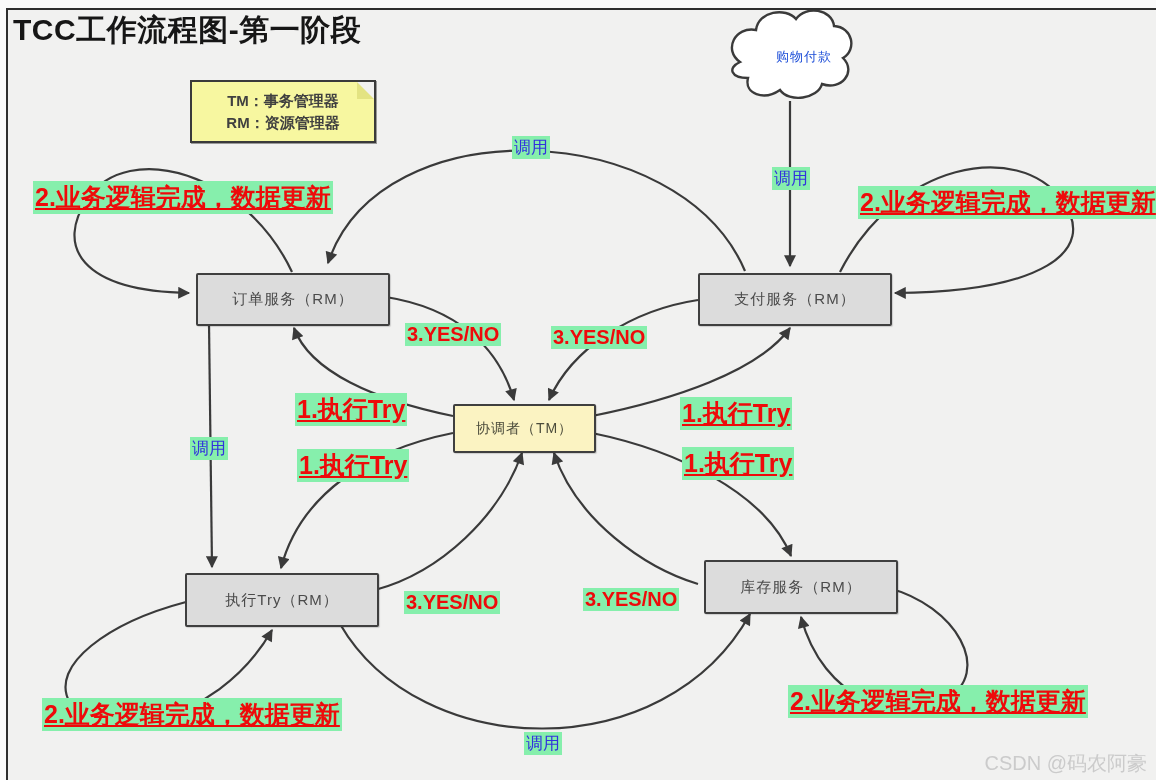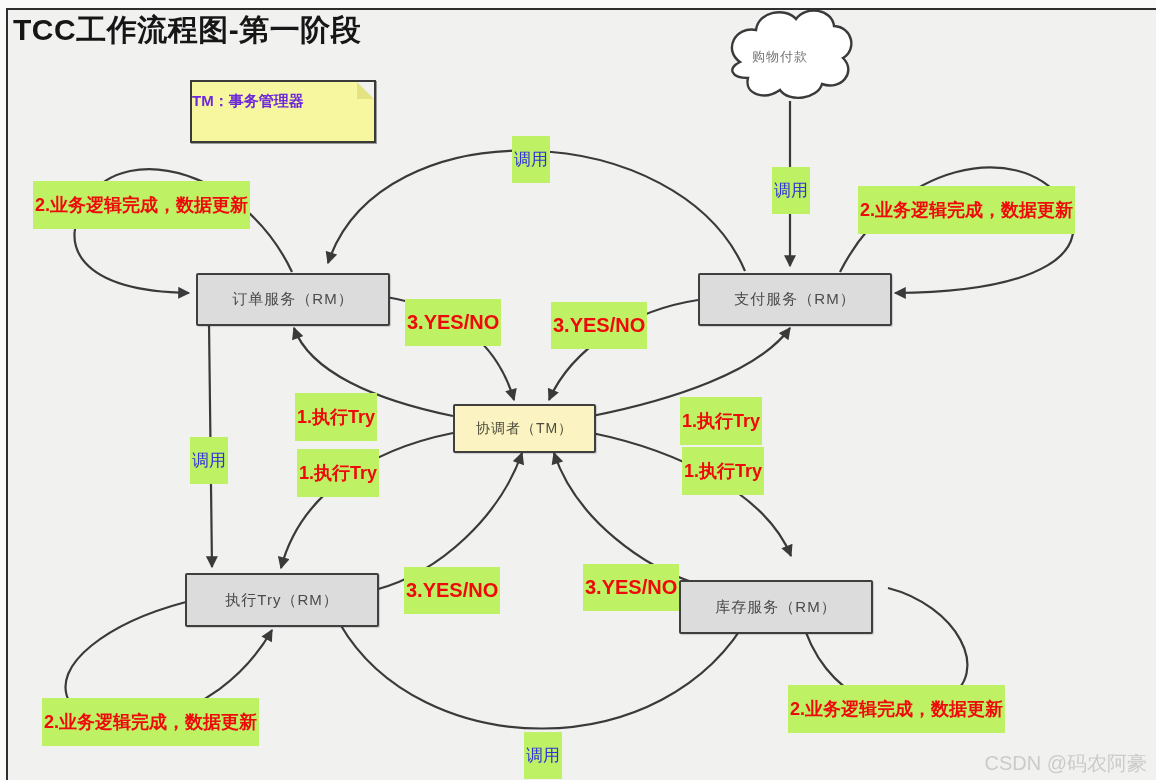--- a/index.html
+++ b/index.html
@@ -5,30 +5,30 @@
   html,body{margin:0;padding:0;}
   body{font-family:"Liberation Sans",sans-serif;background:#e8e8e8;}
   #stage{position:relative;width:1156px;height:780px;background:#f1f1f0;overflow:hidden;}
   
   .frame-top{position:absolute;left:0;top:0;width:1156px;height:8px;background:#fafafa;border-bottom:2px solid #2e2e2e;}
   .frame-left{position:absolute;left:0;top:8px;width:6px;height:772px;background:#fafafa;border-right:2px solid #2e2e2e;}
   .title{position:absolute;left:13px;top:10px;font-size:30px;font-weight:bold;color:#161616;letter-spacing:0.5px;}
   
   .note{position:absolute;left:190px;top:80px;width:182px;height:59px;background:#f7f7a0;border:2px solid #3a3a3a;box-shadow:1px 1px 0 #999;}
   .note .fold{position:absolute;top:0;right:0;width:0;height:0;border-top:17px solid #f1f1f0;border-left:17px solid #e3e382;}
-  .note .txt{position:absolute;left:0;top:8px;width:100%;text-align:left;font-size:15px;font-weight:bold;color:#6d28d9;line-height:22px;}
+  .note .txt{position:absolute;left:0;top:8px;width:100%;text-align:center;font-size:15px;font-weight:bold;color:#404040;line-height:22px;}
   
   .box{position:absolute;display:flex;align-items:center;justify-content:center;background:#dcdcdc;border:2px solid #3f3f3f;border-radius:2px;font-size:15px;color:#4b4b4b;letter-spacing:1px;box-shadow:1px 1px 1px rgba(0,0,0,0.15);}
   .box.tm{background:#fbf3c2;color:#4b4b3b;}
   
-  .lbl{position:absolute;background:#bef264;padding:12px 2px;white-space:nowrap;text-align:right;}
+  .lbl{position:absolute;background:#86efac;padding:0 2px;white-space:nowrap;text-align:right;}
   .lbl-call{color:#3232dd;font-size:17px;}
-  .lbl-red{color:#ee0a0a;font-weight:bold;font-size:18px;}
-  .lbl-yesno{color:#ee0a0a;font-weight:bold;font-size:20px;}
-  .cloud-label{position:absolute;left:752px;top:48px;width:80px;text-align:left;font-size:13px;color:#737373;letter-spacing:1px;background:transparent;}
+  .lbl-red{color:#ee0a0a;font-weight:bold;font-size:25px;text-decoration:underline;}
+  .lbl-yesno{color:#ee0a0a;font-weight:bold;font-size:20px;margin-top:24px;}
+  .cloud-label{position:absolute;left:752px;top:48px;width:80px;text-align:right;font-size:13px;color:#1d4ed8;letter-spacing:1px;background:transparent;}
   .watermark{position:absolute;right:9px;top:750px;font-size:20px;color:#cbcbcb;}
   svg{position:absolute;left:0;top:0;}
 </style>
 </head>
 <body>
 
 <div id="stage">
 
   <svg width="1156" height="780" viewBox="0 0 1156 780">
     <defs>
@@ -76,29 +76,30 @@
 
   <div class="frame-top"></div>
   <div class="frame-left"></div>
 
   <div class="title">TCC工作流程图-第一阶段</div>
 
   <div class="note">
     <div class="fold"></div>
     <div class="txt">
       <div>TM：事务管理器</div>
+      <div>RM：资源管理器</div>
     </div>
   </div>
 
   <div class="cloud-label">购物付款</div>
 
   <div class="box" style="left:196px;top:273px;width:190px;height:49px;">订单服务（RM）</div>
   <div class="box" style="left:698px;top:273px;width:190px;height:49px;">支付服务（RM）</div>
   <div class="box" style="left:185px;top:573px;width:190px;height:50px;">执行Try（RM）</div>
-  <div class="box" style="left:679px;top:560px;width:190px;height:50px;margin-top:20px;">库存服务（RM）</div>
+  <div class="box" style="left:704px;top:560px;width:190px;height:50px;">库存服务（RM）</div>
   <div class="box tm" style="left:453px;top:404px;width:139px;height:45px;font-size:14px;">协调者（TM）</div>
 
   <div class="lbl lbl-call" style="left:512px;top:136px;">调用</div>
   <div class="lbl lbl-call" style="left:772px;top:167px;">调用</div>
   <div class="lbl lbl-call" style="left:190px;top:437px;">调用</div>
   <div class="lbl lbl-call" style="left:524px;top:732px;">调用</div>
 
   <div class="lbl lbl-red" style="left:295px;top:393px;">1.执行Try</div>
   <div class="lbl lbl-red" style="left:297px;top:449px;">1.执行Try</div>
   <div class="lbl lbl-red" style="left:680px;top:397px;">1.执行Try</div>

